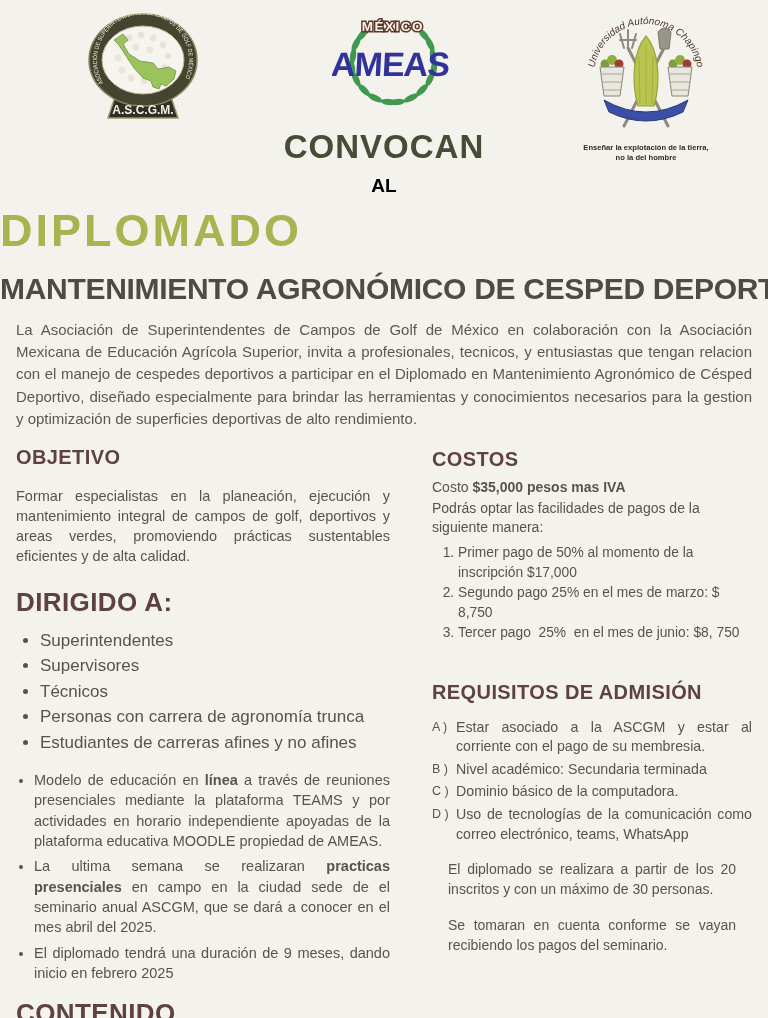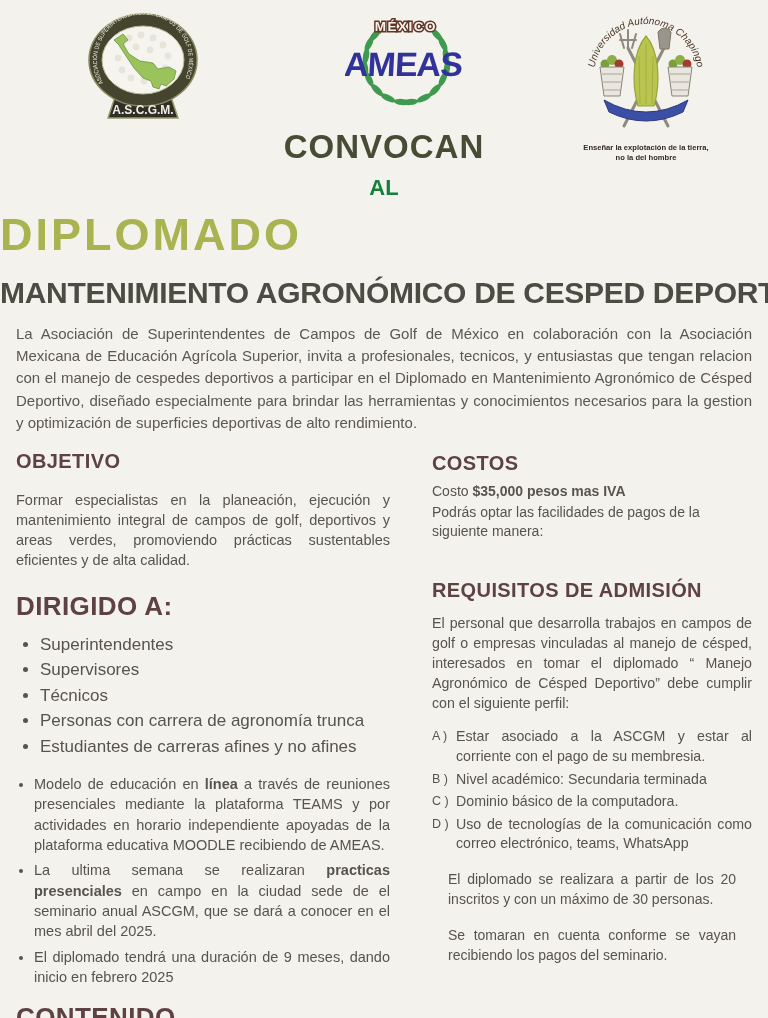--- a/index.html
+++ b/index.html
@@ -4,24 +4,24 @@
 <style>
   html,body{margin:0;padding:0;background:#dedcd6;}
   .page{
     width:768px;height:1018px;margin:0 auto;position:relative;overflow:hidden;
     background:#f4f2ec;font-family:"Liberation Sans",sans-serif;color:#57544c;
   }
   
   .logos{position:relative;height:116px;}
   .logo{position:absolute;}
   .logo-ascgm{left:76px;top:10px;}
-  .logo-ameas{left:345px;top:8px;}
+  .logo-ameas{left:332px;top:8px;}
   .logo-chapingo{left:578px;top:4px;}
   .convocan{margin-top:12px;text-align:center;font-size:33px;font-weight:800;color:#474c35;letter-spacing:1px;}
-  .al{margin-top:9px;text-align:center;font-size:22px;font-weight:700;color:#15803d;}
+  .al{margin-top:9px;text-align:center;font-size:19px;font-weight:700;color:#000000;}
   .diplomado{margin-top:8px;text-align:left;font-size:45px;font-weight:600;color:#a9b350;letter-spacing:3px;}
   .main-title{margin:15px 0 0;text-align:center;font-size:30px;font-weight:600;color:#4c4c43;letter-spacing:-0.3px;white-space:nowrap;}
   .intro{margin:13px 16px 0;text-align:justify;font-size:15px;line-height:1.48;font-weight:500;color:#5b5850;}
   
   .columns{display:flex;margin:10px 16px 0;gap:42px;}
   .col-left{width:374px;flex:none;}
   .col-right{flex:1;min-width:0;}
   h2{margin:0;color:#5e4242;font-weight:800;letter-spacing:0.4px;}
   .h20{font-size:20px;}
   .h21{font-size:26px;}
@@ -180,36 +180,41 @@
 
       <li>Superintendentes</li>
           <li>Supervisores</li>
           <li>Técnicos</li>
           <li>Personas con carrera de agronomía trunca</li>
           <li>Estudiantes de carreras afines y no afines</li>
         </ul>
 
       <ul class="ul-modalidad">
 
-      <li><span>Modelo de educación en </span><span class="seg-b">línea</span><span> a través de reuniones presenciales mediante la plataforma TEAMS y por actividades en horario independiente apoyadas de la plataforma educativa MOODLE recibiendo de AMEAS.</span></li>
+      <li><span>Modelo de educación en </span><span class="seg-b">línea</span><span> a través de reuniones presenciales mediante la plataforma TEAMS y por actividades en horario independiente apoyadas de la plataforma educativa MOODLE propiedad de AMEAS.</span></li>
           <li><span>La ultima semana se realizaran </span><span class="seg-b">practicas presenciales</span><span> en campo en la ciudad sede de el seminario anual ASCGM, que se dará a conocer en el mes abril del 2025.</span></li>
           <li><span>El diplomado tendrá una duración de 9 meses, dando inicio en febrero 2025</span></li>
         </ul>
 
       <h2 class="h21 h-contenido">CONTENIDO</h2>
 
     </div>
 
     <div class="col-right">
       <h2 class="h20 h-costos">COSTOS</h2>
       <p class="p-costos1"><span>Costo </span><span class="seg-b">$35,000 pesos mas IVA</span></p>
       <p class="p-costos2">Podrás optar las facilidades de pagos de la siguiente manera:</p>
+      <ol class="ol-costos">
+
+      <li>Primer pago de 50% al momento de la inscripción $17,000</li>
+          <li>Segundo pago 25% en el mes de marzo: $ 8,750</li>
+          <li>Tercer pago  25%  en el mes de junio: $8, 750</li>
+        </ol>
 
       <h2 class="h20 h-requisitos">REQUISITOS DE ADMISIÓN</h2>
-      <p class="p-requisitos just">El personal que desarrolla trabajos en campos de golf o empresas vinculadas al manejo de césped, interesados en tomar el diplomado “ Manejo Agronómico de Césped Deportivo” debe cumplir con el siguiente perfil:</p>
       <div class="lettered">
 
           <div class="lrow">
             <span class="letter">A )</span>
             <span class="ltext">Estar asociado a la ASCGM y estar al corriente con el pago de su membresia.</span>
           </div>
 
           <div class="lrow">
             <span class="letter">B )</span>
             <span class="ltext">Nivel académico: Secundaria terminada</span>

